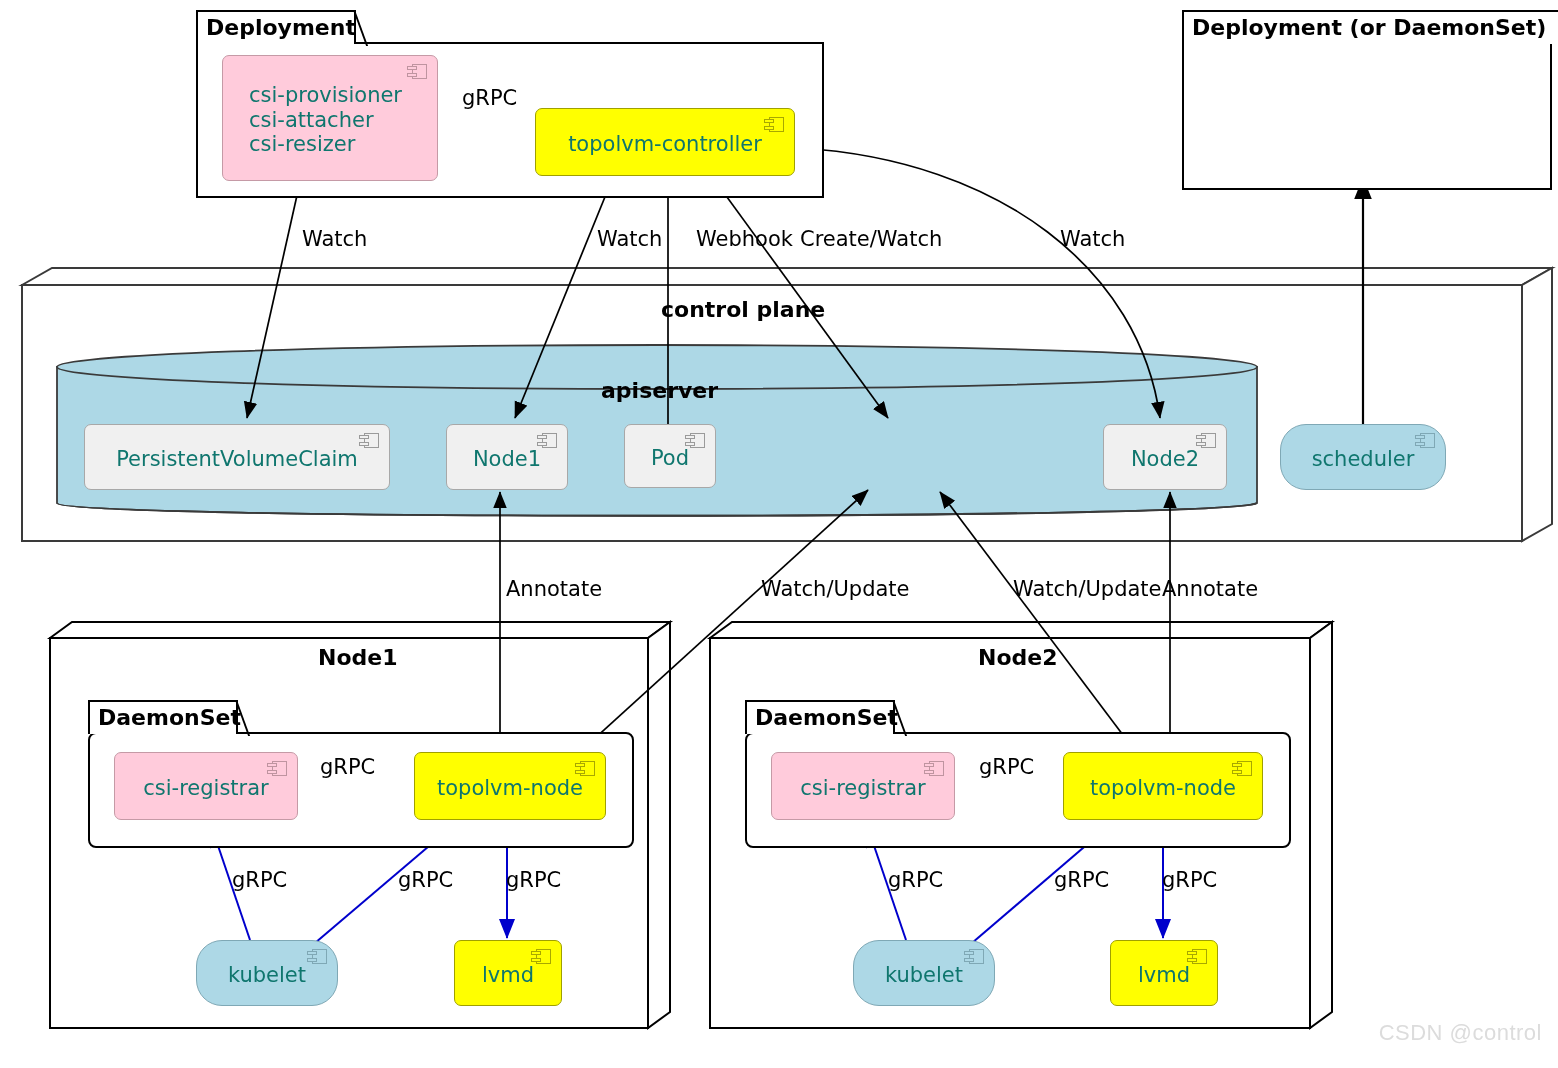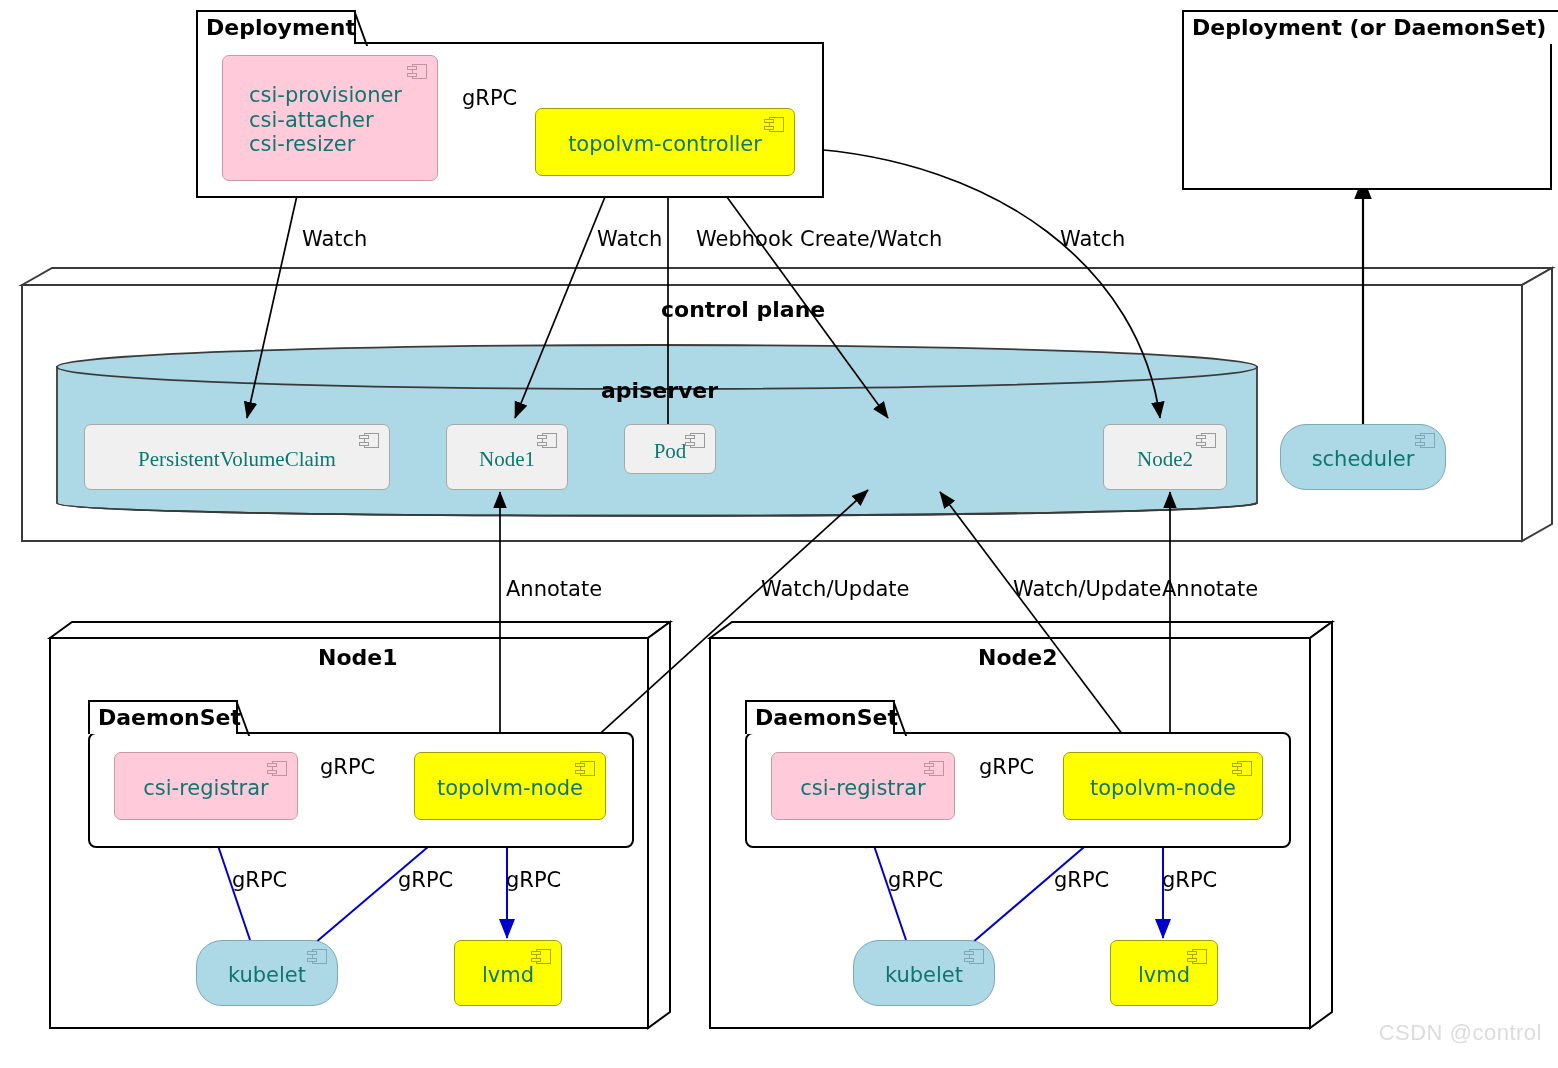--- a/index.html
+++ b/index.html
@@ -27,21 +27,21 @@
     text-align: center;
     font-size: 21px;
     color: #0f766e;
     line-height: 1.18;
     white-space: pre-line;
     padding: 10px 12px 6px 12px;
   }
   .comp.yellow { background:#ffff00; border-color:#a0a000; }
   .comp.pink   { background:#ffcbdb; border-color:#c59aa6; }
   .comp.blue   { background:#add8e6; border-color:#7fa8b5;border-radius:26px; }
-  .comp.grey   { background:#f0f0f0; border-color:#a8a8a8;font-family:Liberation Serif, serif; }
+  .comp.grey   { background:#f0f0f0; border-color:#a8a8a8; }
 
   
   .cicon { position:absolute; top:8px; right:10px; width:20px; height:15px; }
   .cicon .body { position:absolute; left:5px; top:0; right:0; bottom:0;
                  border:1.6px solid #8a8a8a; background:transparent; }
   .cicon .t1, .cicon .t2 { position:absolute; left:0; width:10px; height:4px;
                  border:1.6px solid #8a8a8a; background:#fff; }
   .cicon .t1 { top:2px; }
   .cicon .t2 { top:9px; }
   .yellow .cicon .body, .yellow .cicon .t1, .yellow .cicon .t2 { border-color:#a8a800; }
@@ -195,21 +195,21 @@
   <div class="lbl bold" style="left:601px; top:378px;">apiserver</div>
 
   <div class="comp grey" style="left:84px; top:424px; width:306px; height:66px;">
     <span class="cicon"><i class="body"></i><i class="t1"></i><i class="t2"></i></span>
     <span>PersistentVolumeClaim</span>
   </div>
   <div class="comp grey" style="left:446px; top:424px; width:122px; height:66px;">
     <span class="cicon"><i class="body"></i><i class="t1"></i><i class="t2"></i></span>
     <span>Node1</span>
   </div>
-  <div class="comp grey" style="left:624px; top:424px; width:92px; height:50px;">
+  <div class="comp grey" style="left:624px; top:424px; width:92px; height:64px;">
     <span class="cicon"><i class="body"></i><i class="t1"></i><i class="t2"></i></span>
     <span>Pod</span>
   </div>
   <div class="comp grey" style="left:1103px; top:424px; width:124px; height:66px;">
     <span class="cicon"><i class="body"></i><i class="t1"></i><i class="t2"></i></span>
     <span>Node2</span>
   </div>
   <div class="comp blue" style="left:1280px; top:424px; width:166px; height:66px;">
     <span class="cicon"><i class="body"></i><i class="t1"></i><i class="t2"></i></span>
     <span>scheduler</span>

